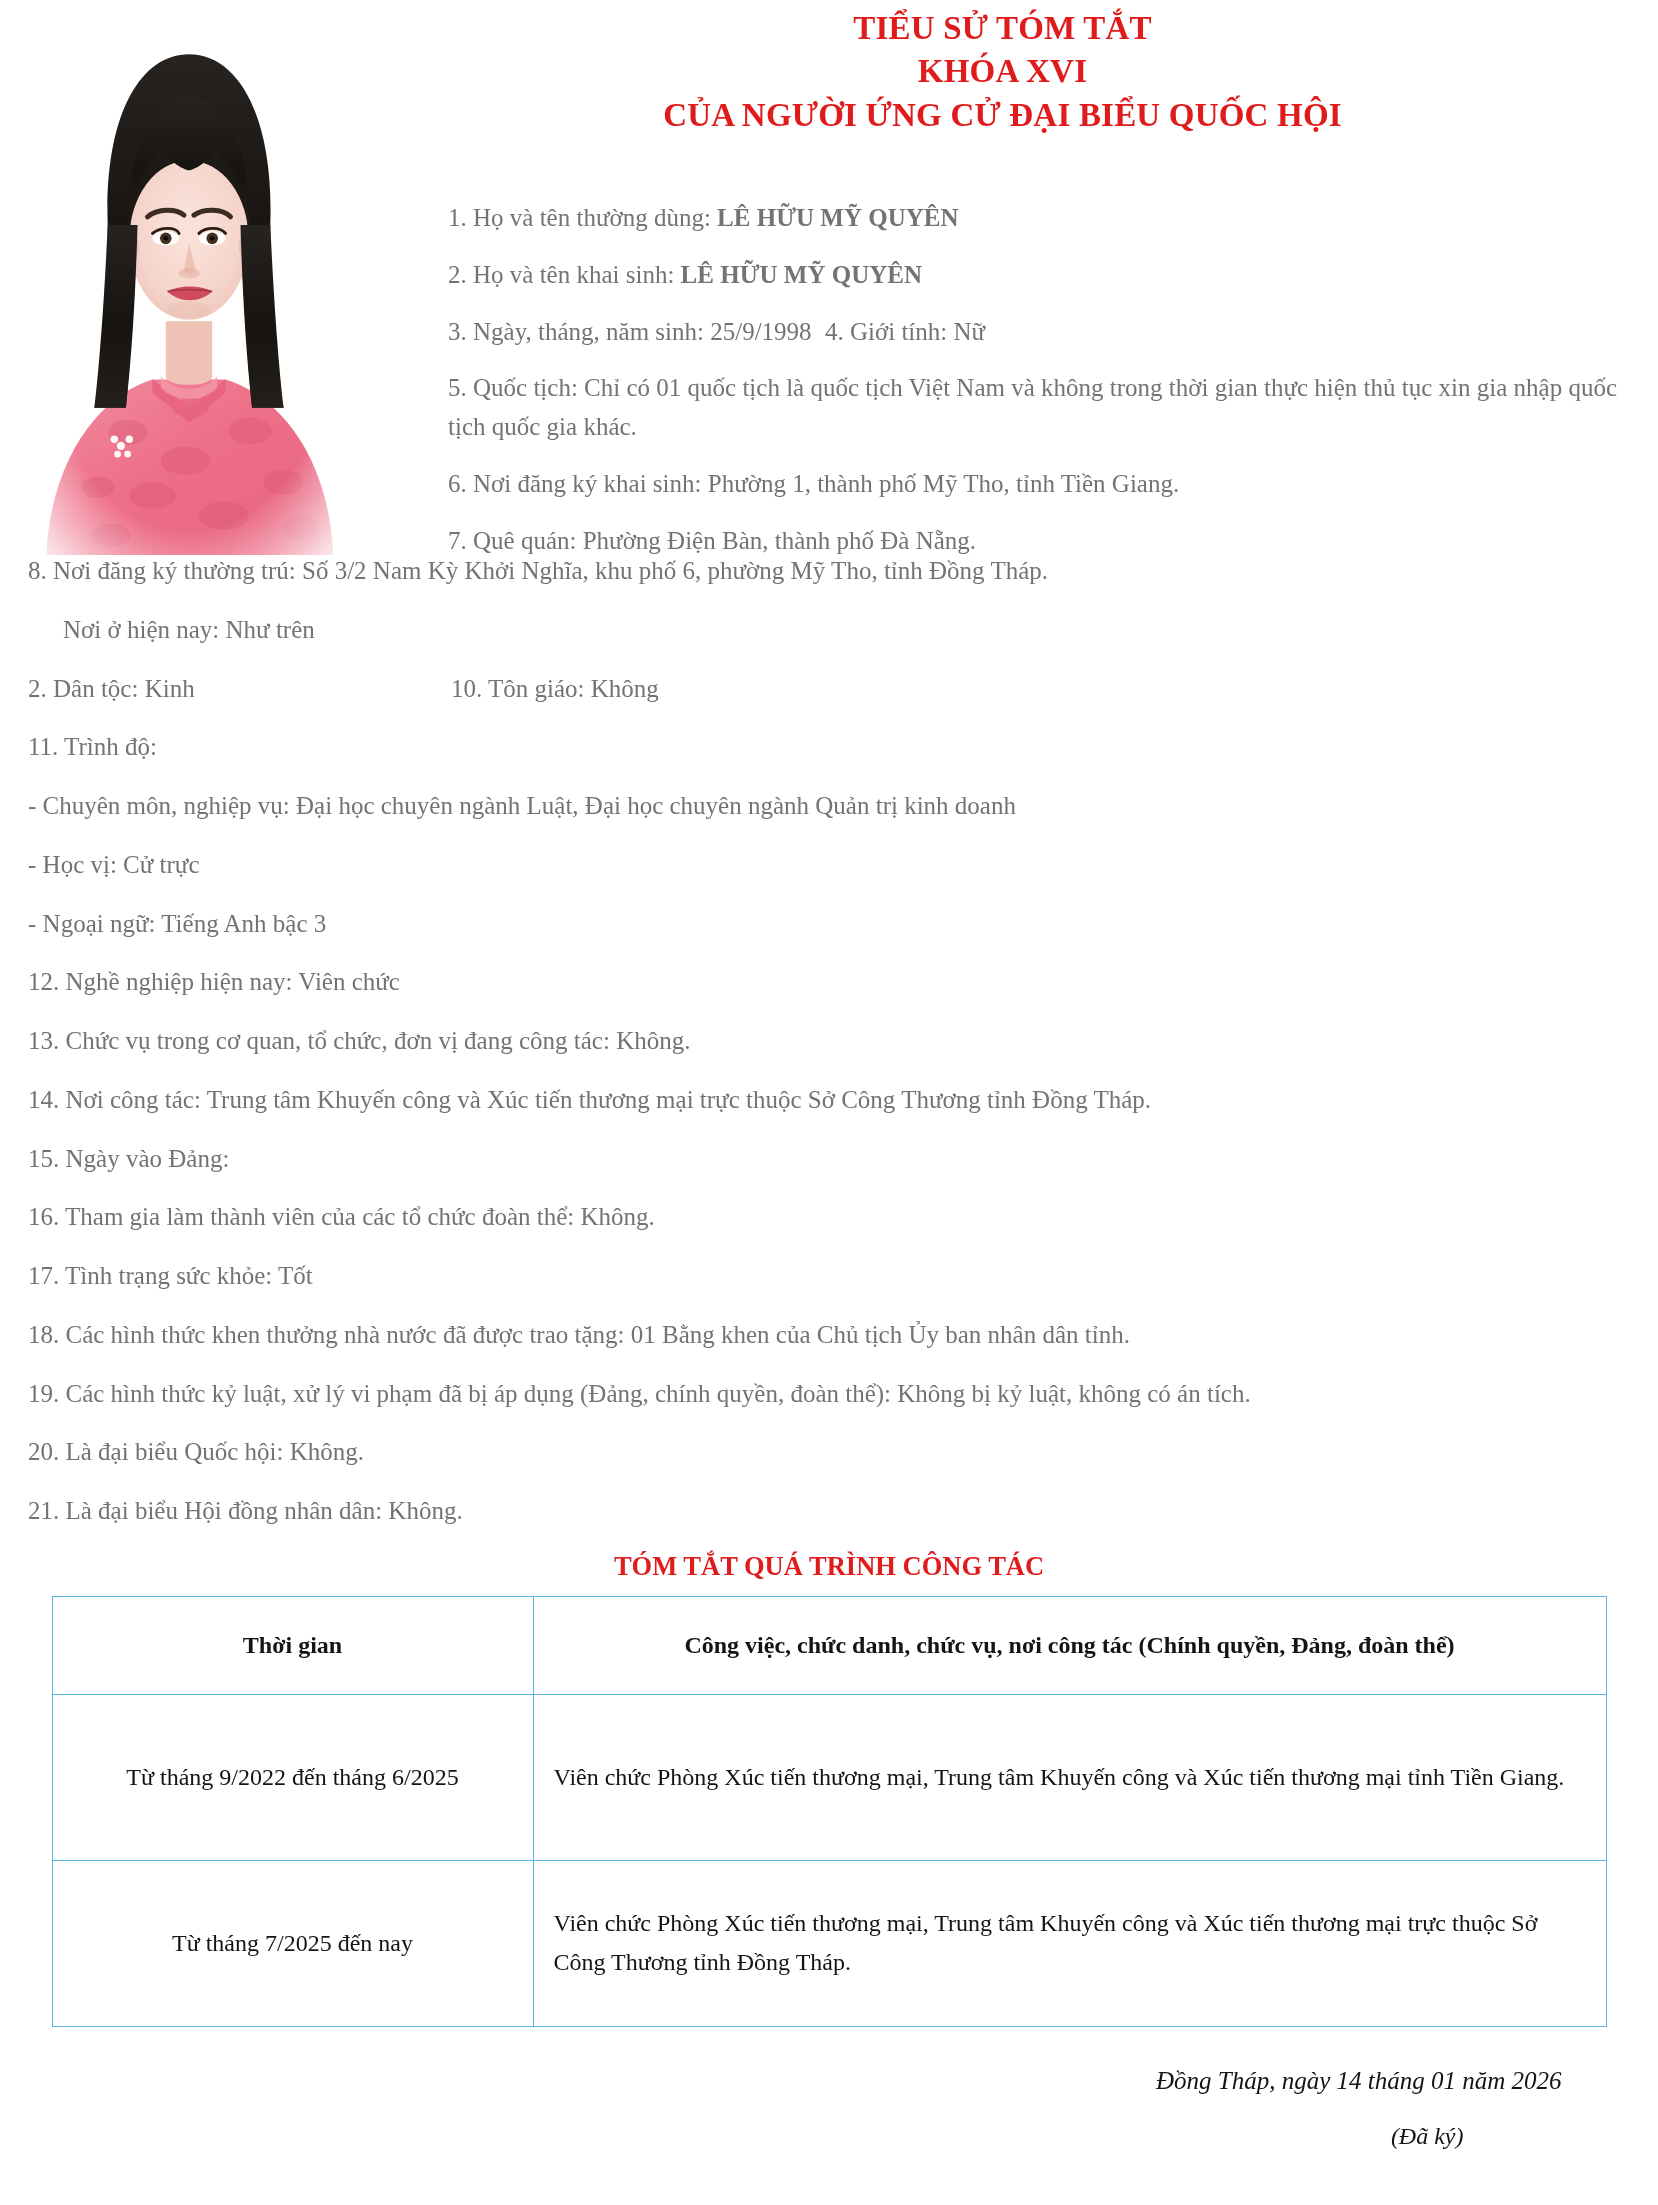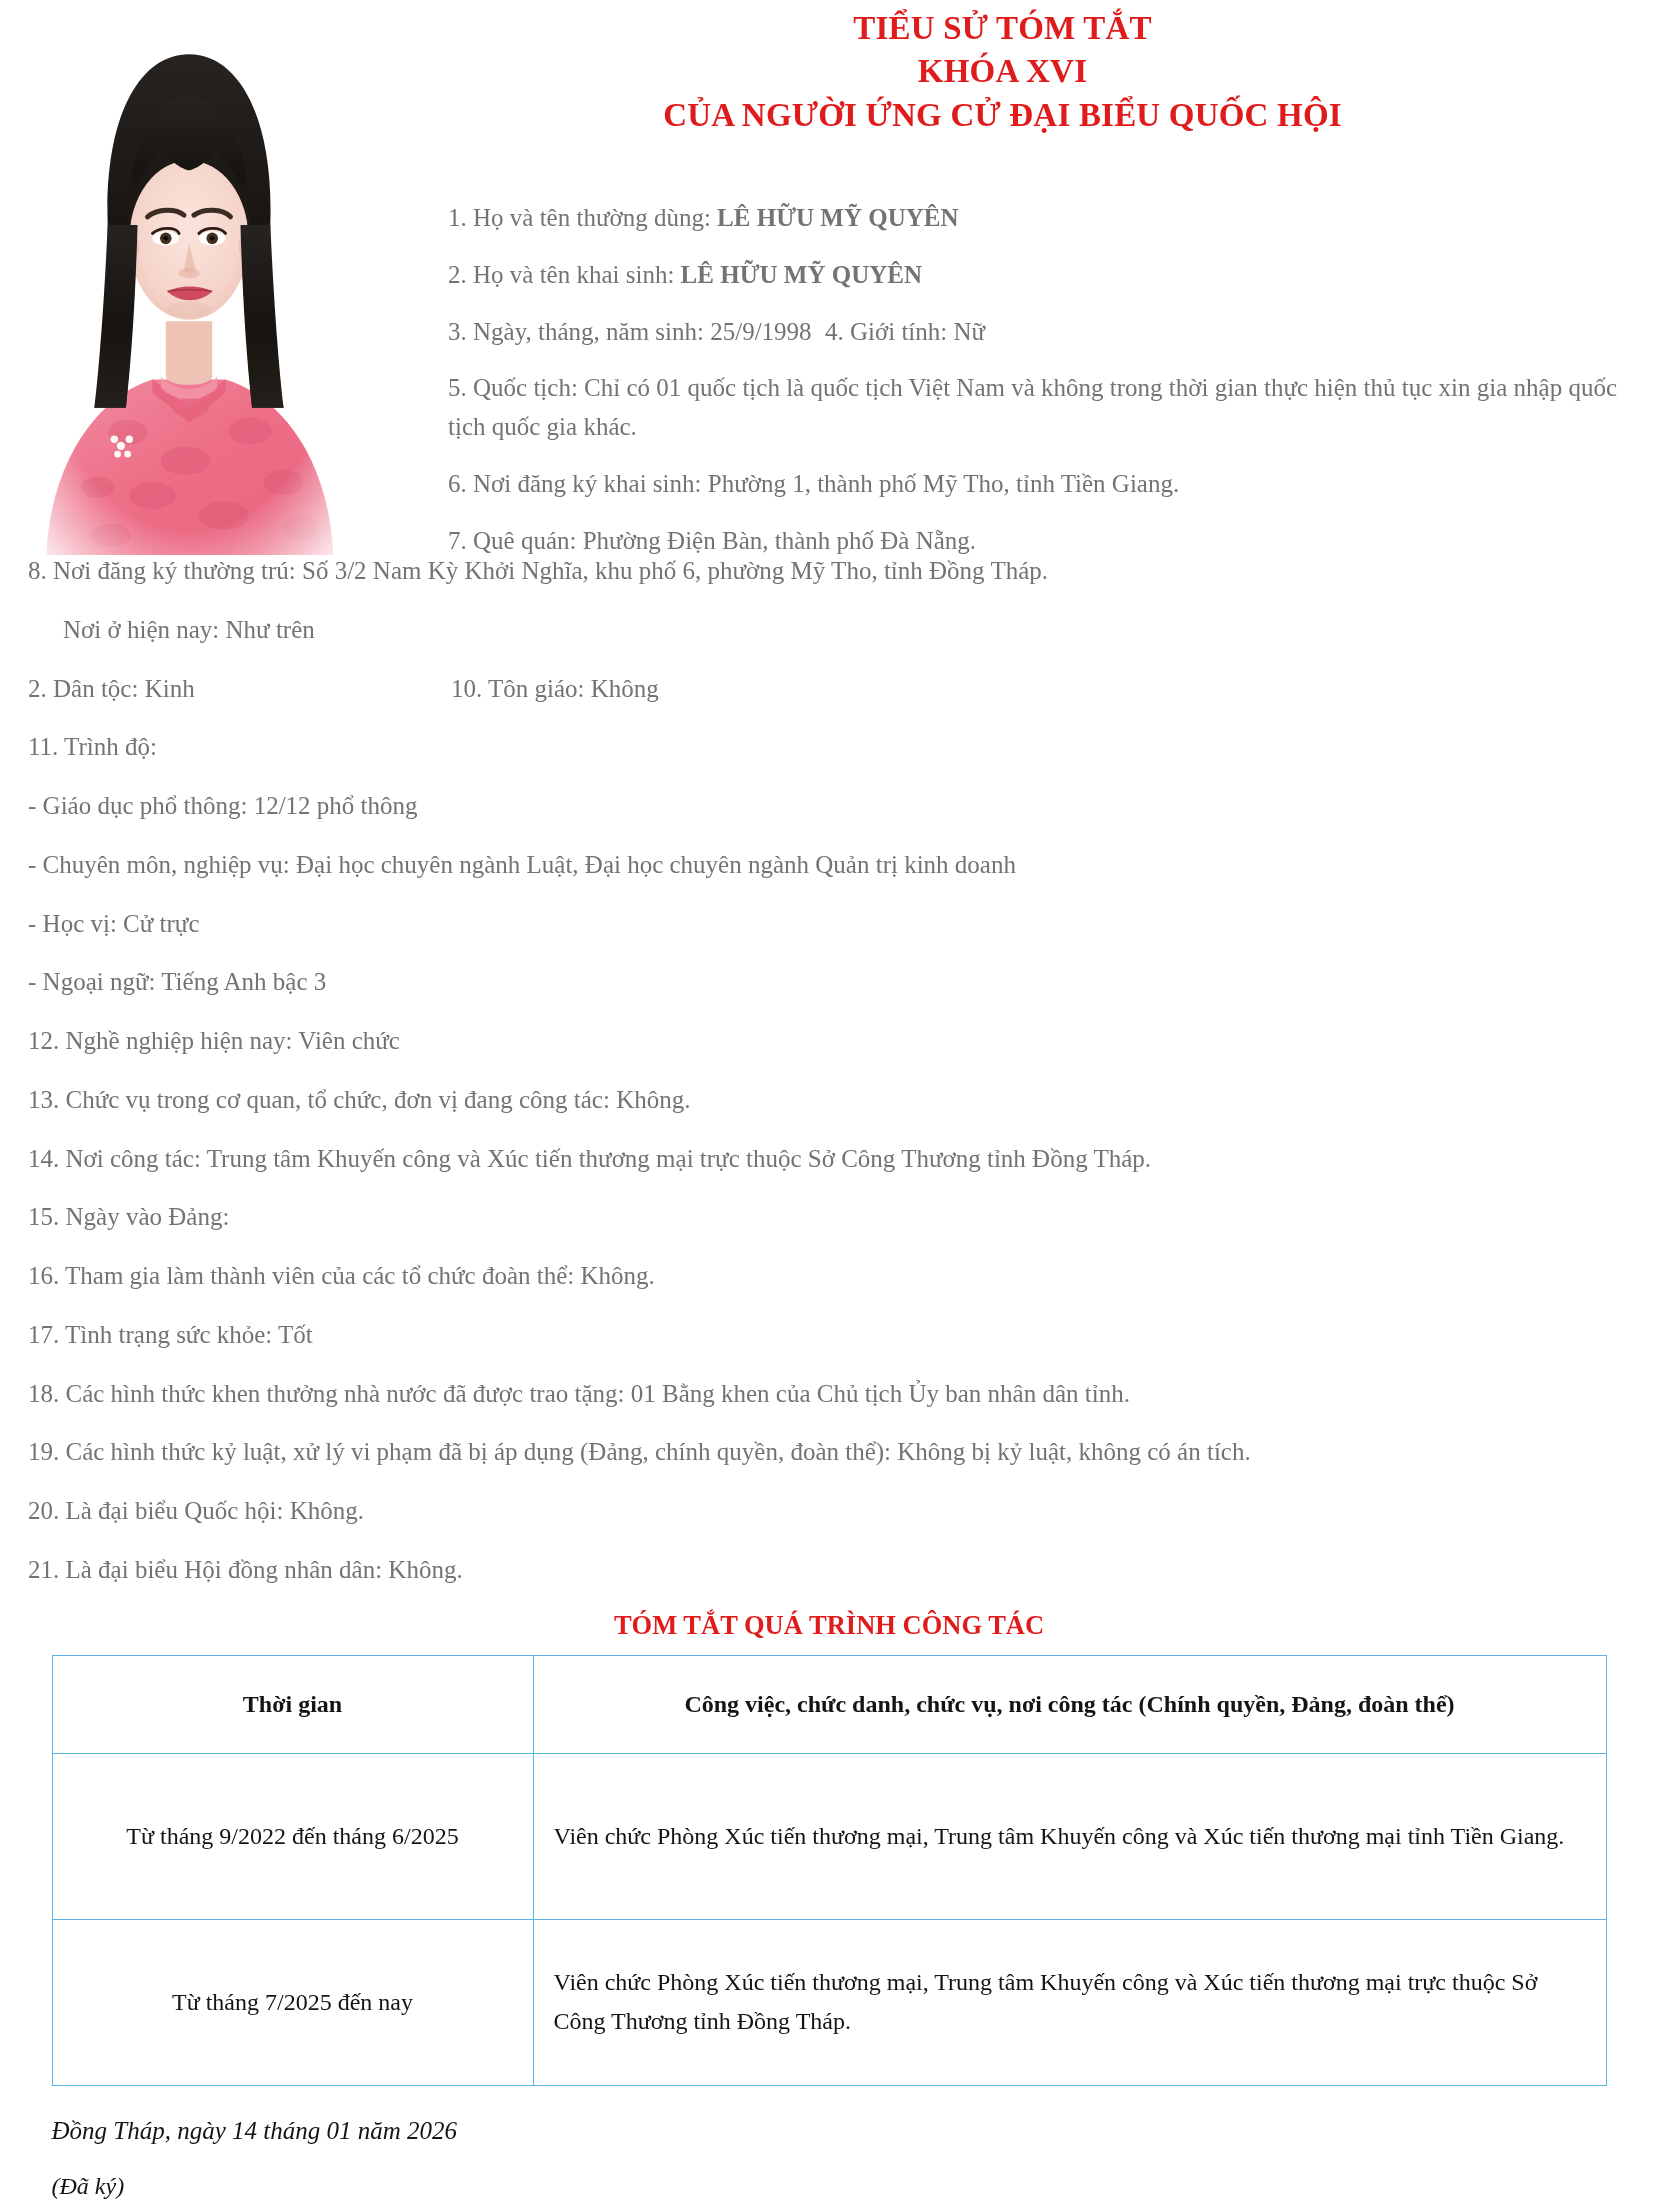--- a/index.html
+++ b/index.html
@@ -117,22 +117,22 @@
     height: 98px;
   }
   .col-time { width: 481px; }
   .cell-time { text-align: center; }
   .cell-desc { text-align: left; }
   .work-table tbody td { height: 166px; }
 
   
   .sign-block {
     width: 1555px;
-    margin: 31px auto 0 auto;
-    text-align: left;
+    margin: 40px auto 0 auto;
+    text-align: right;
     padding-right: 45px;
   }
   .sign-place {
     font-style: italic;
     font-size: 25px;
     margin-bottom: 28px;
   }
   .sign-signed {
     font-style: italic;
     font-size: 24px;
@@ -268,21 +268,20 @@
   <div class="full-col">
     <p class="line">8. Nơi đăng ký thường trú: Số 3/2 Nam Kỳ Khởi Nghĩa, khu phố 6, phường Mỹ Tho, tỉnh Đồng Tháp.</p>
     <p class="line indent">Nơi ở hiện nay: Như trên</p>
 
     <div class="line row-2col-wide">
       <span class="c1">2. Dân tộc: Kinh</span>
       <span class="c2">10. Tôn giáo: Không</span>
     </div>
 
     <p class="line">11. Trình độ:</p>
-    <p class="line">- Giáo dục phổ thông: 12/12 phổ thông</p>
     <p class="line">- Chuyên môn, nghiệp vụ: Đại học chuyên ngành Luật, Đại học chuyên ngành Quản trị kinh doanh</p>
     <p class="line">- Học vị: Cử trực</p>
     <p class="line">- Ngoại ngữ: Tiếng Anh bậc 3</p>
 
     <p class="line">12. Nghề nghiệp hiện nay: Viên chức</p>
     <p class="line">13. Chức vụ trong cơ quan, tổ chức, đơn vị đang công tác: Không.</p>
     <p class="line">14. Nơi công tác: Trung tâm Khuyến công và Xúc tiến thương mại trực thuộc Sở Công Thương tỉnh Đồng Tháp.</p>
     <p class="line">15. Ngày vào Đảng:</p>
     <p class="line">16. Tham gia làm thành viên của các tổ chức đoàn thể: Không.</p>
     <p class="line">17. Tình trạng sức khỏe: Tốt</p>

